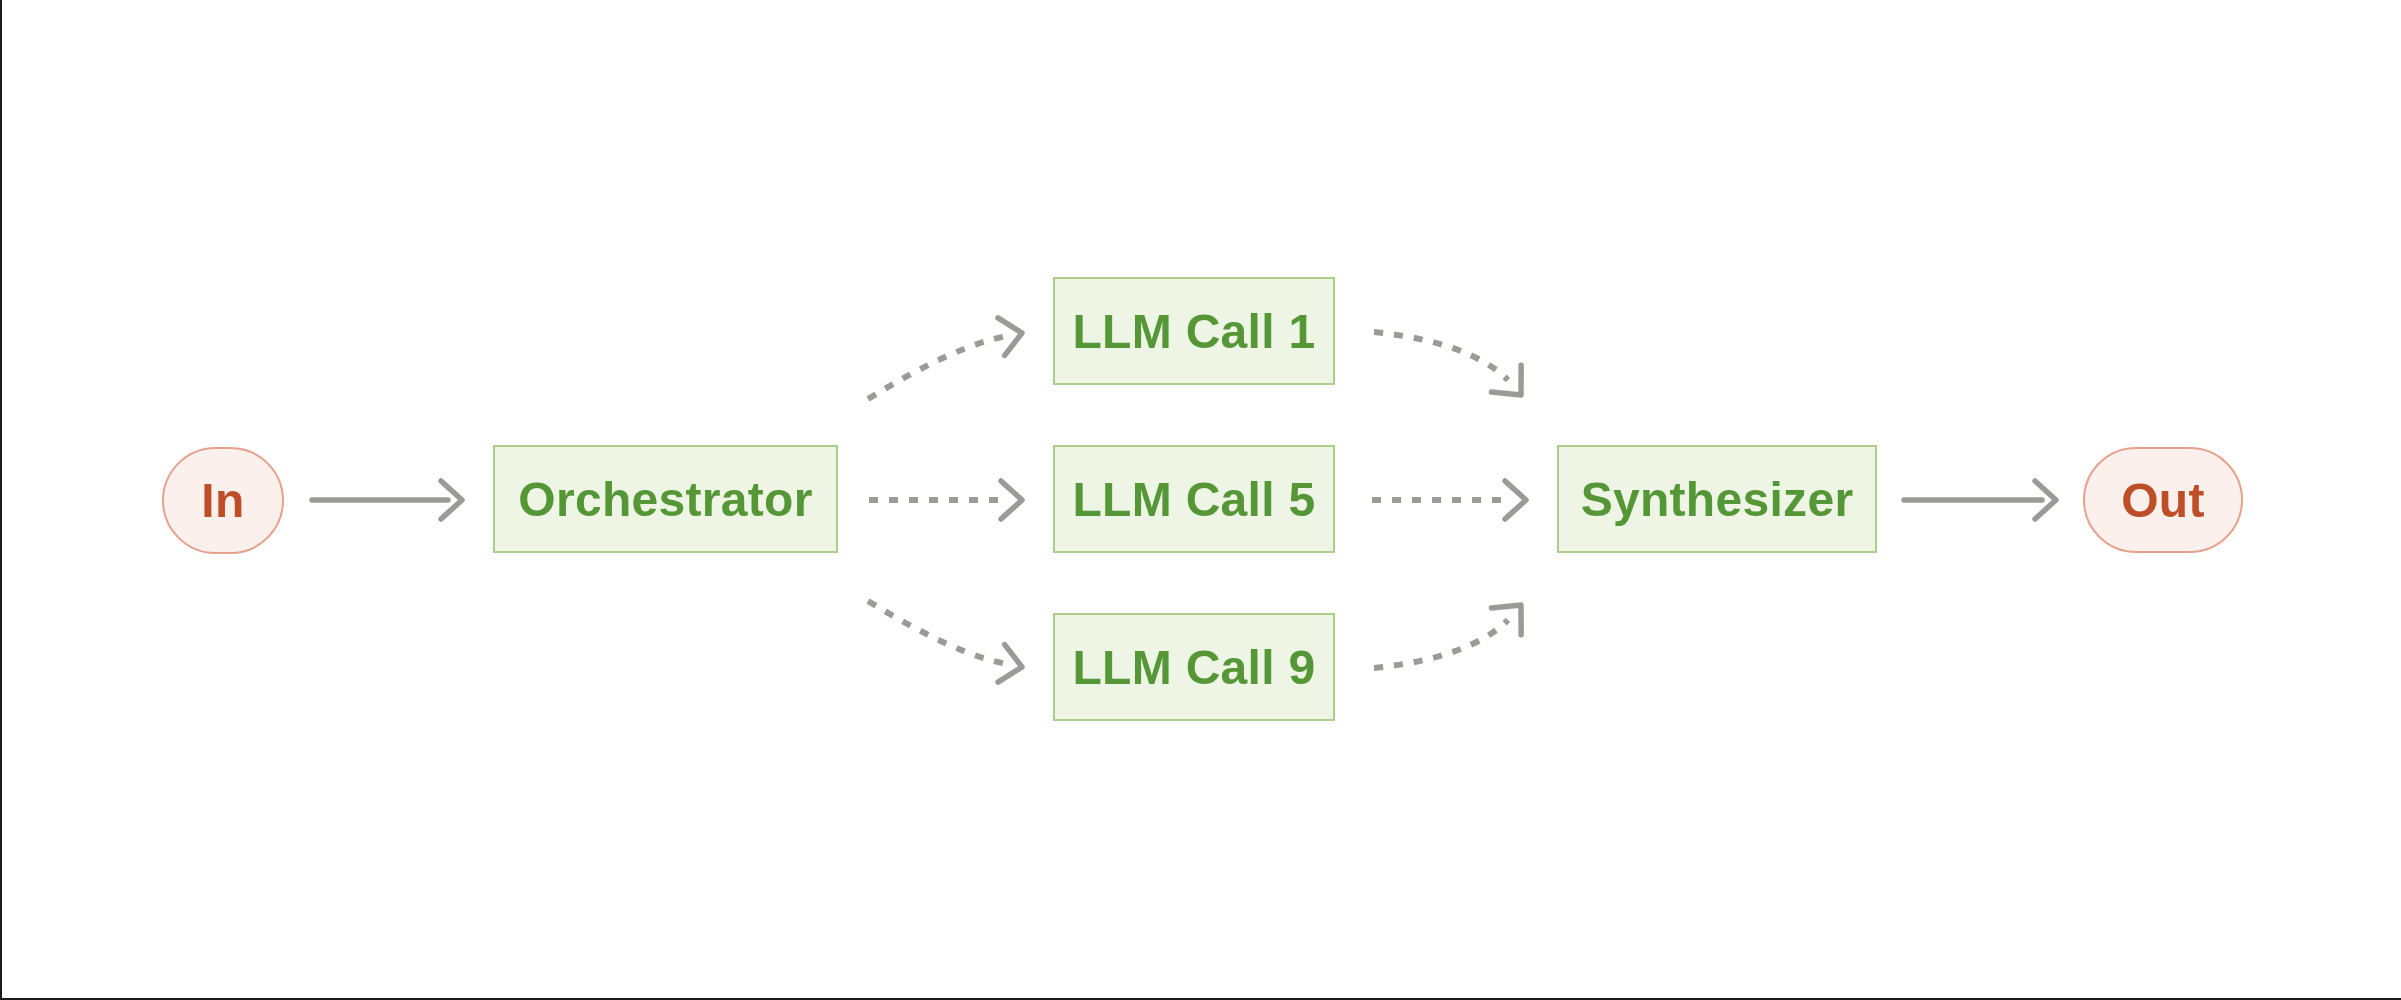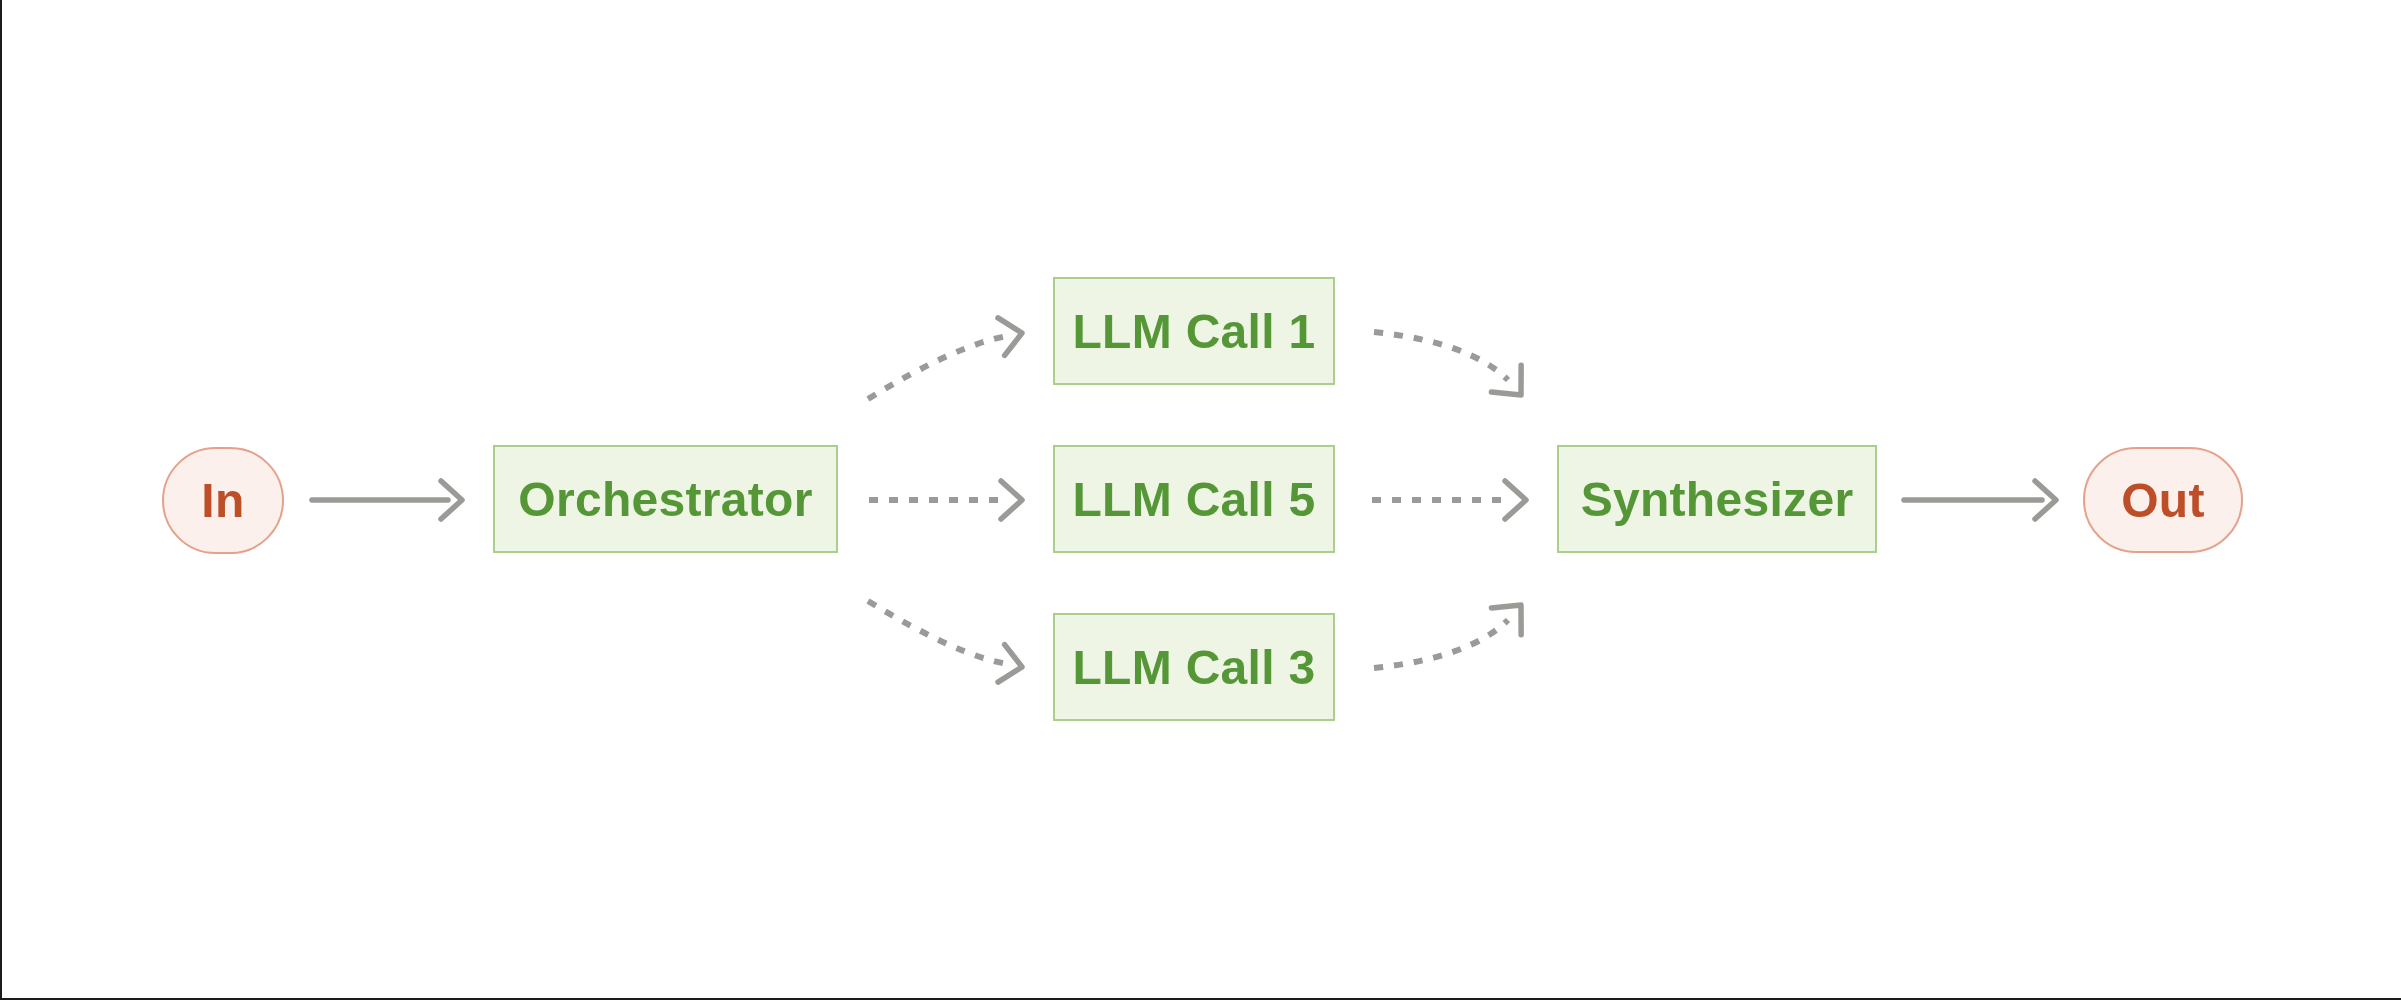--- a/index.html
+++ b/index.html
@@ -129,21 +129,21 @@
 
 <div class="node node-process node-llm-call-1">
   <span>LLM Call 1</span>
 </div>
 
 <div class="node node-process node-llm-call-2">
   <span>LLM Call 5</span>
 </div>
 
 <div class="node node-process node-llm-call-3">
-  <span>LLM Call 3</span>
+  <span>LLM Call 9</span>
 </div>
 
 <div class="node node-process node-synthesizer">
   <span>Synthesizer</span>
 </div>
 
 <div class="node node-terminal node-out">
   <span>Out</span>
 </div>
 

